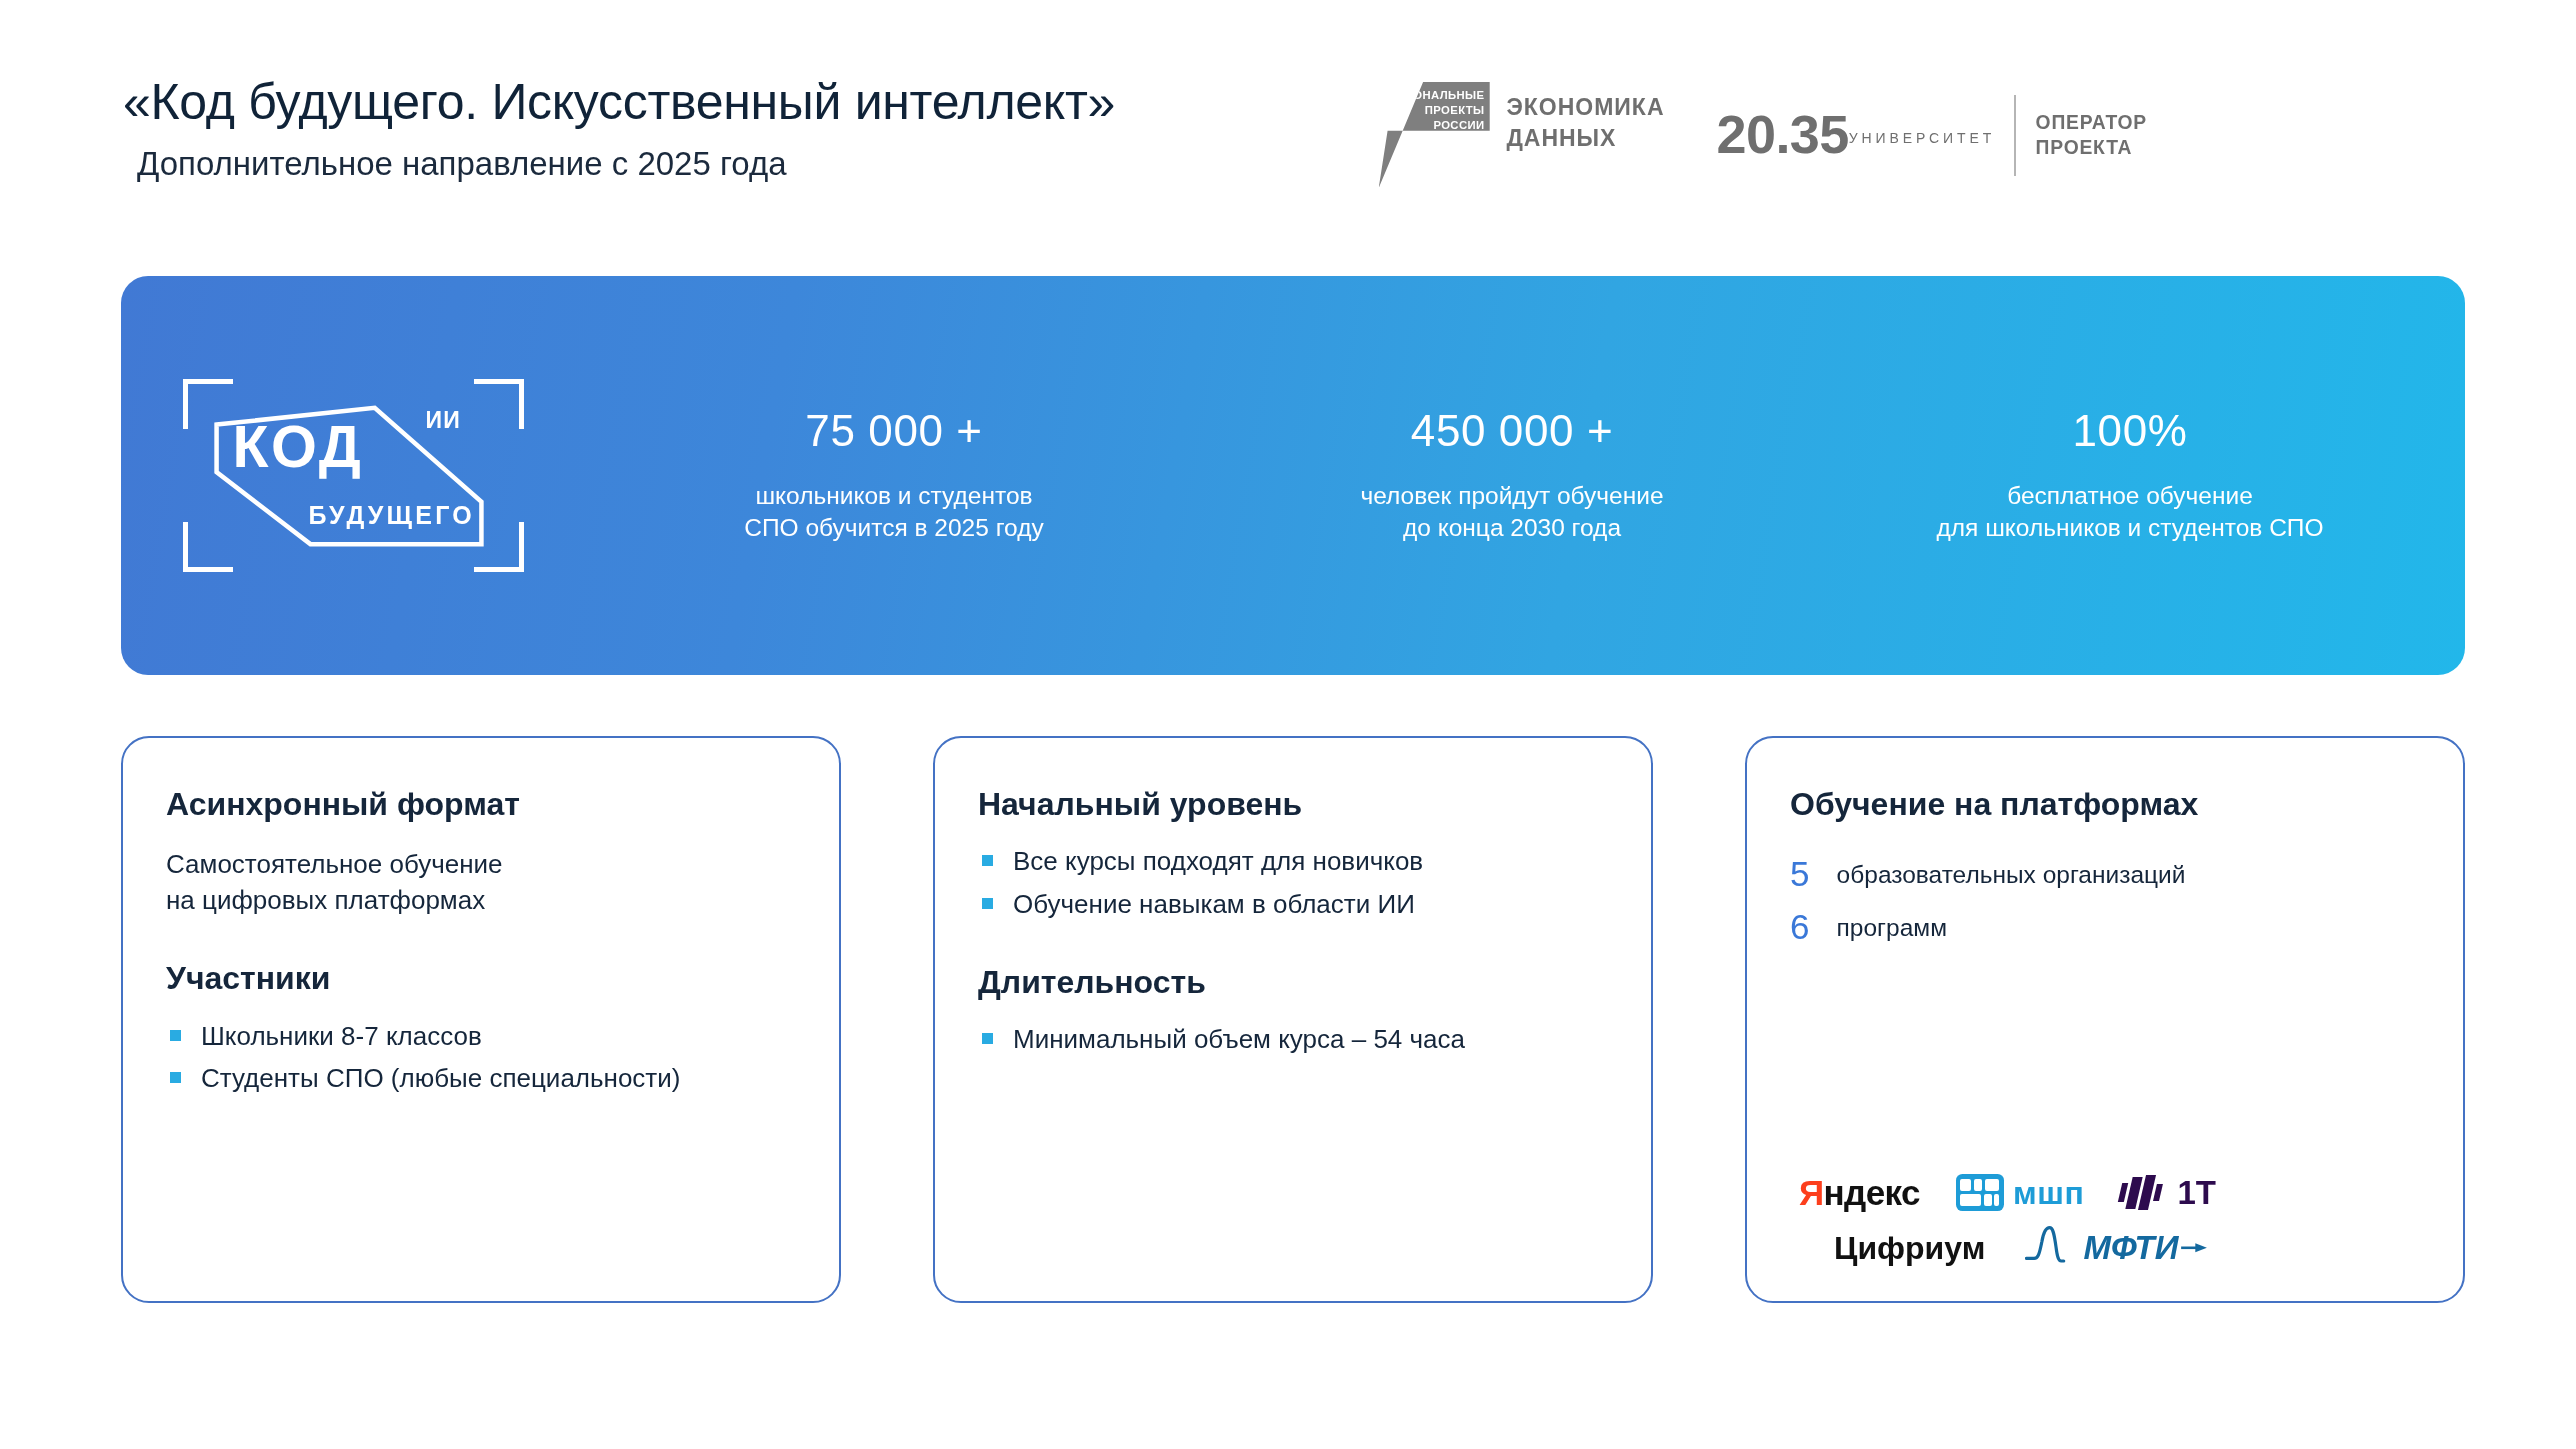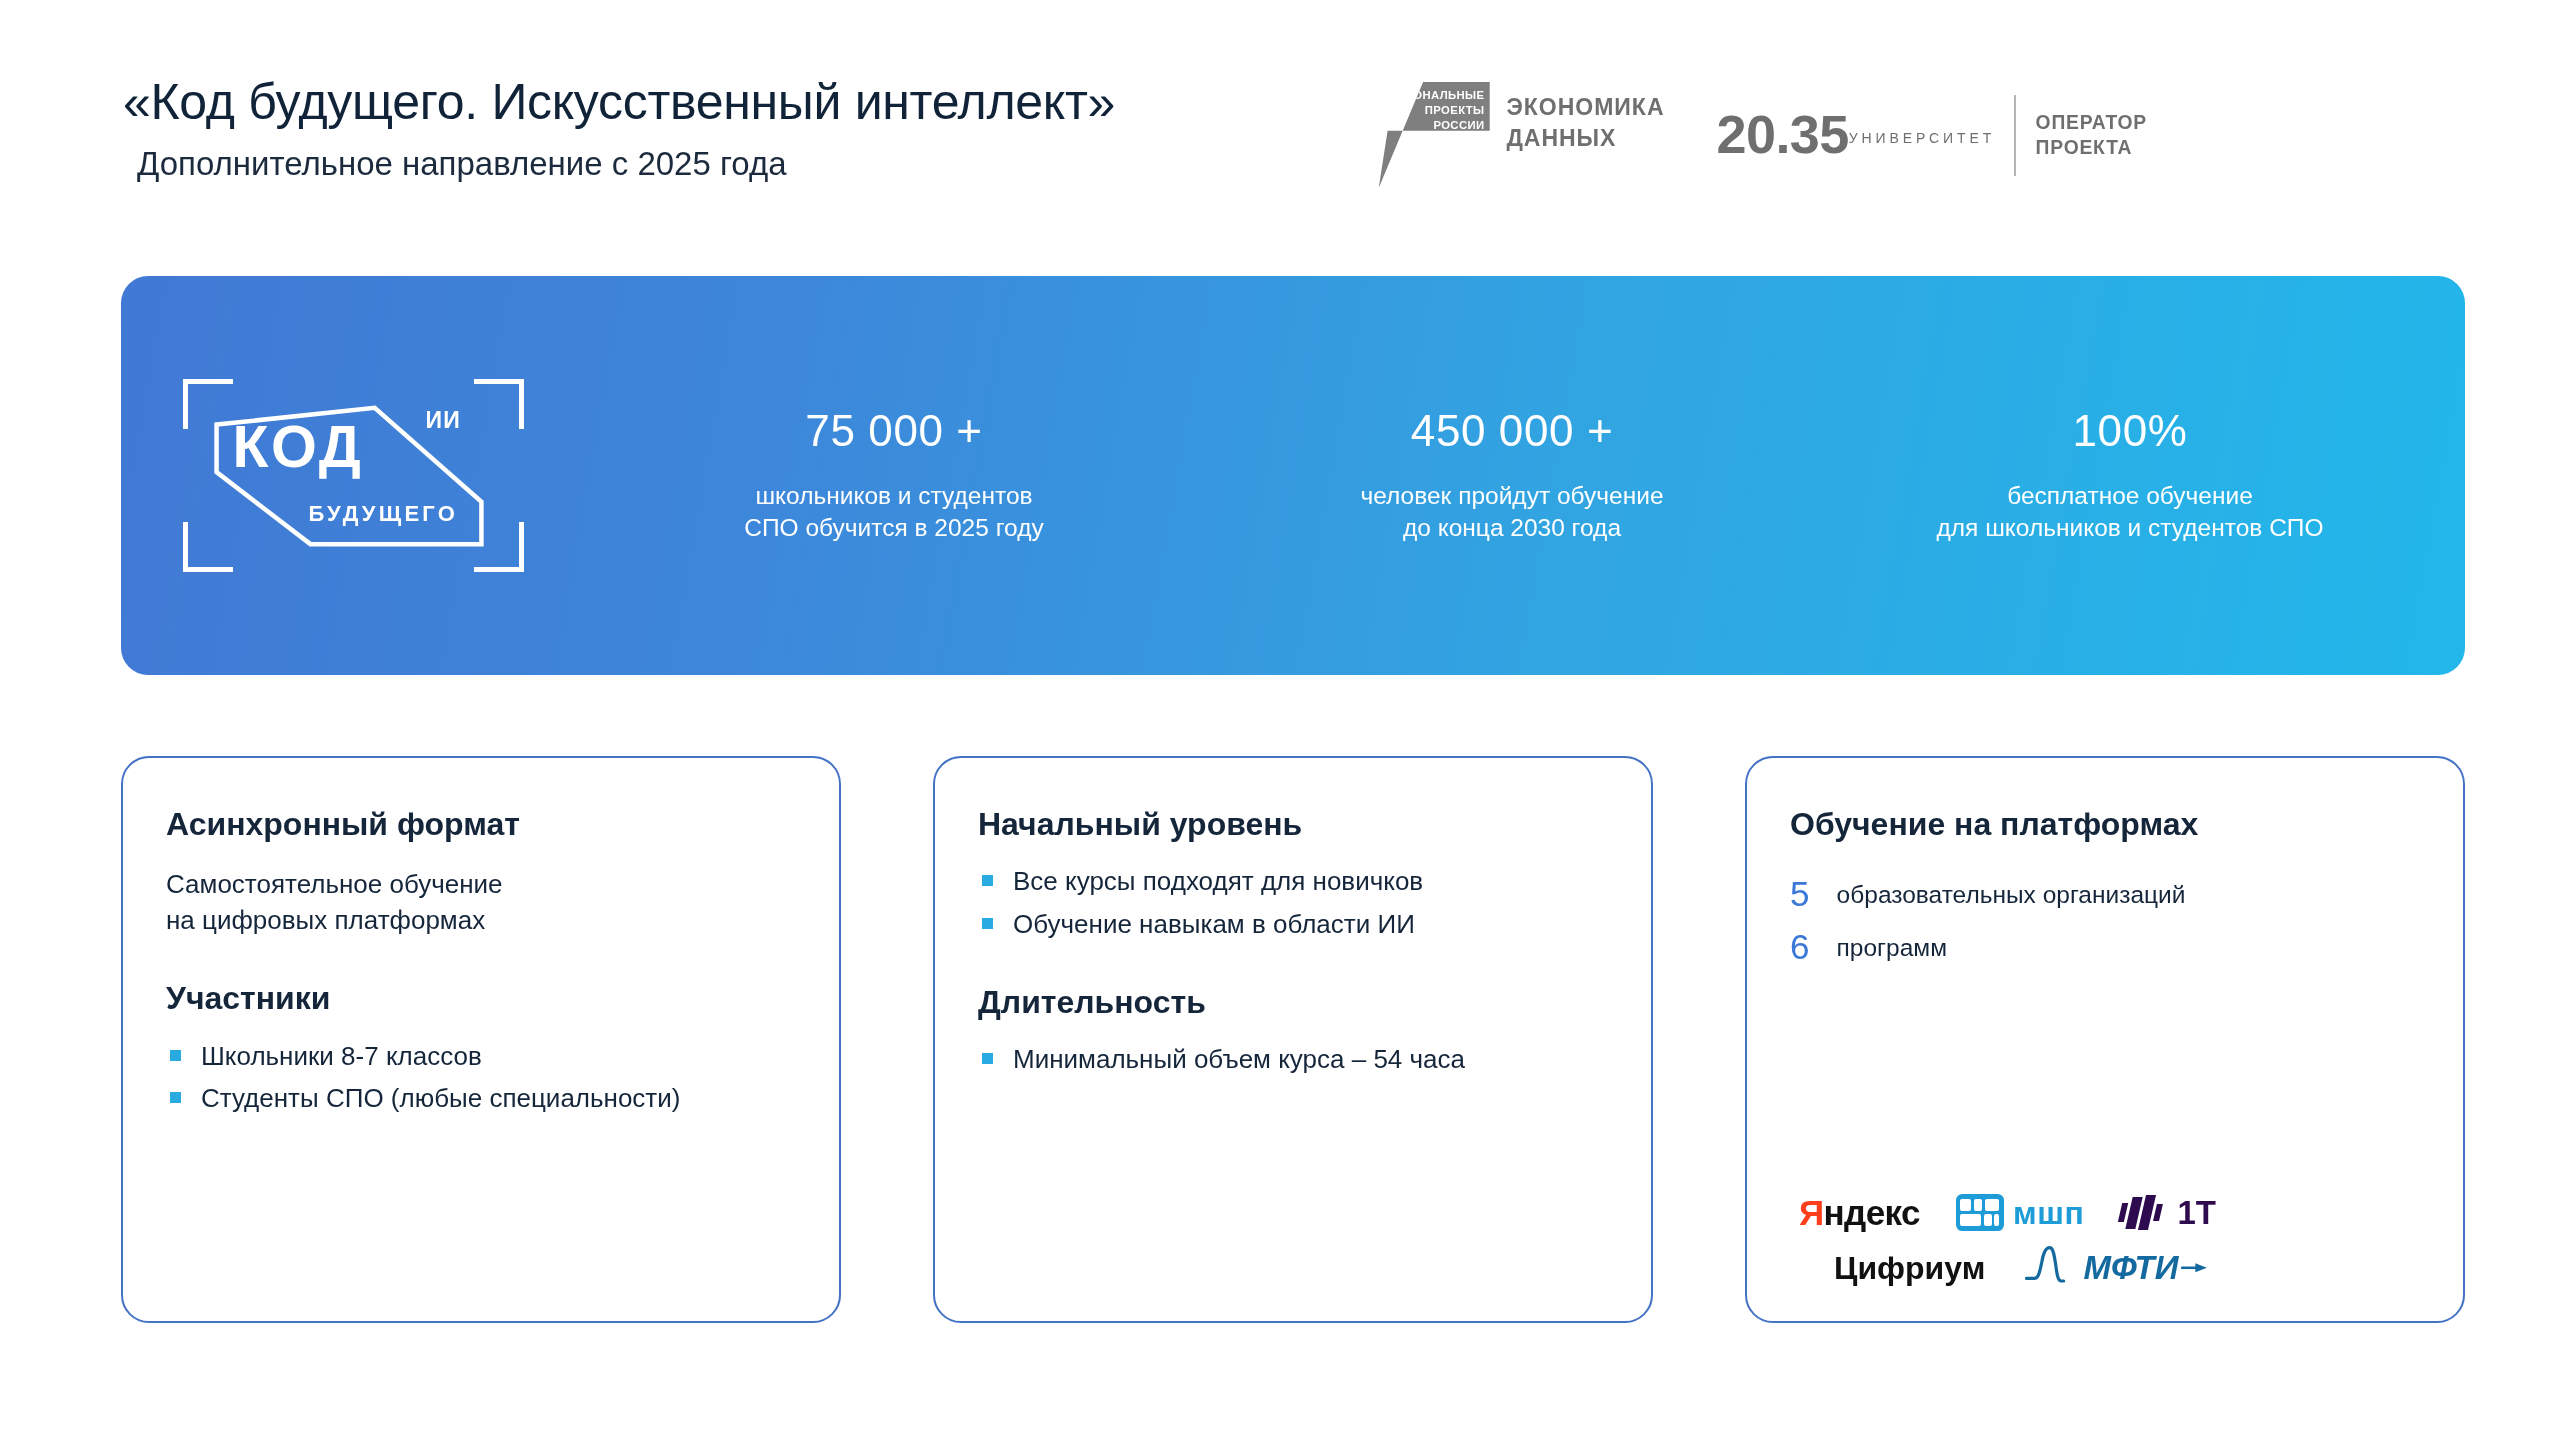--- a/index.html
+++ b/index.html
@@ -78,34 +78,34 @@
     position:absolute; left:50px; top:39px;
     font-size:59px; font-weight:700; color:#fff; letter-spacing:2.6px;
     font-family:"Liberation Sans","DejaVu Sans",sans-serif; line-height:1;
   }
   .kb-ii {
     position:absolute; left:243px; top:30px;
     font-size:23px; font-weight:700; color:#fff; letter-spacing:1.3px; line-height:1;
   }
   .kb-bud {
     position:absolute; left:126px; top:124px;
-    font-size:22px; font-weight:700; color:#fff; letter-spacing:3.2px; line-height:1;
+    font-size:25px; font-weight:700; color:#fff; letter-spacing:3.2px; line-height:1;
   }
 
   .stats { flex:1; display:flex; align-items:flex-start; padding-right:26px; }
   .stat { flex:1; text-align:center; color:#fff; }
   .stat-value { font-size:44px; font-weight:400; letter-spacing:0.6px; line-height:1.1;text-align:center; }
   .stat-lines { margin-top:24.5px; font-size:24.5px; font-weight:400; line-height:1.32; }
 
   
   .cards { position:absolute; left:121px; top:736px; width:2344px; display:flex; gap:92px; }
   .card {
     width:720px; height:567px;
     border:2.6px solid #4472C4; border-radius:28px; background:#fff;
-    padding:49px 43px 26px 43px; position:relative;margin-top:20px;
+    padding:49px 43px 26px 43px; position:relative;
   }
   .card-title {
     font-size:32px; font-weight:700; color:#15263b; line-height:1.1; white-space:nowrap;
   }
   .card-body { font-size:26px; color:#15263b; font-weight:400; line-height:1.38; }
   .para { margin-top:24.5px; }
   .sec-title { margin-top:43px; font-size:32px; font-weight:700; color:#15263b; line-height:1.1; }
   ul.bullets { list-style:none; margin-top:22px; }
   ul.bullets li {
     position:relative; padding-left:35px; margin-bottom:7.7px;

